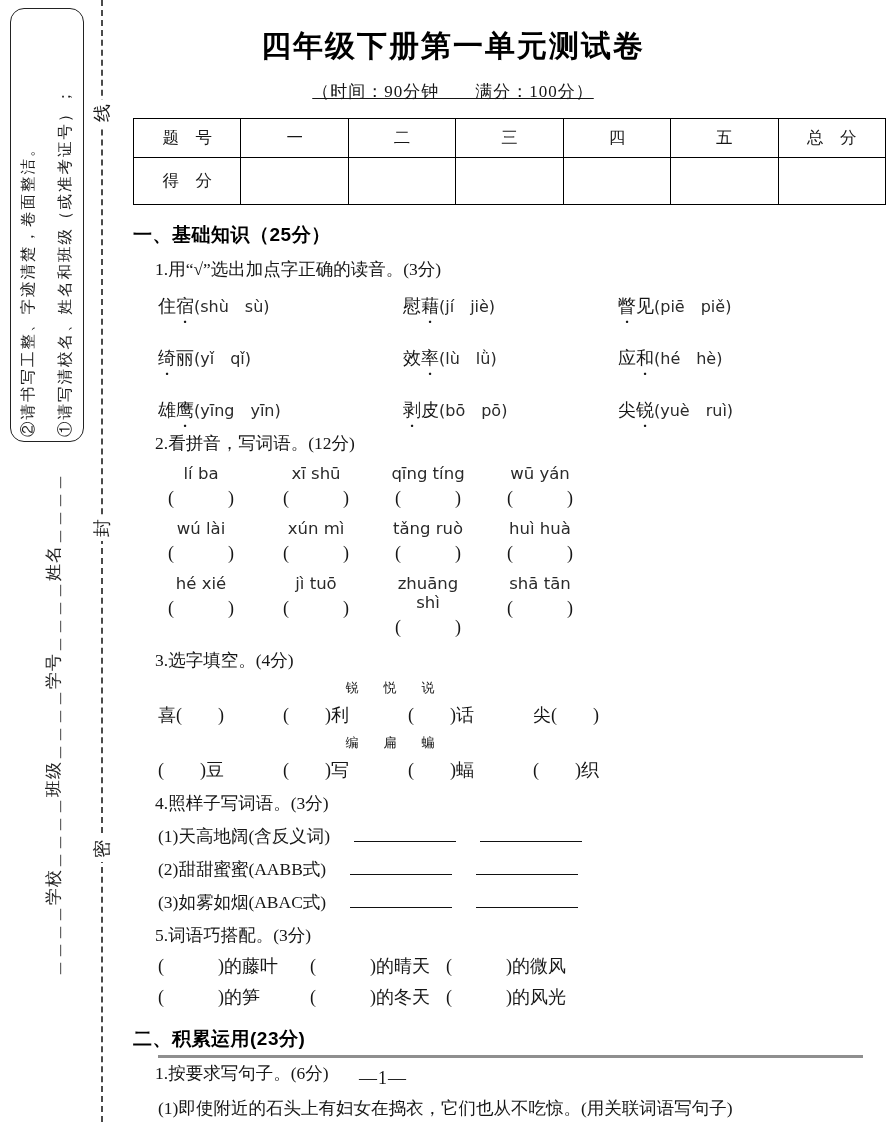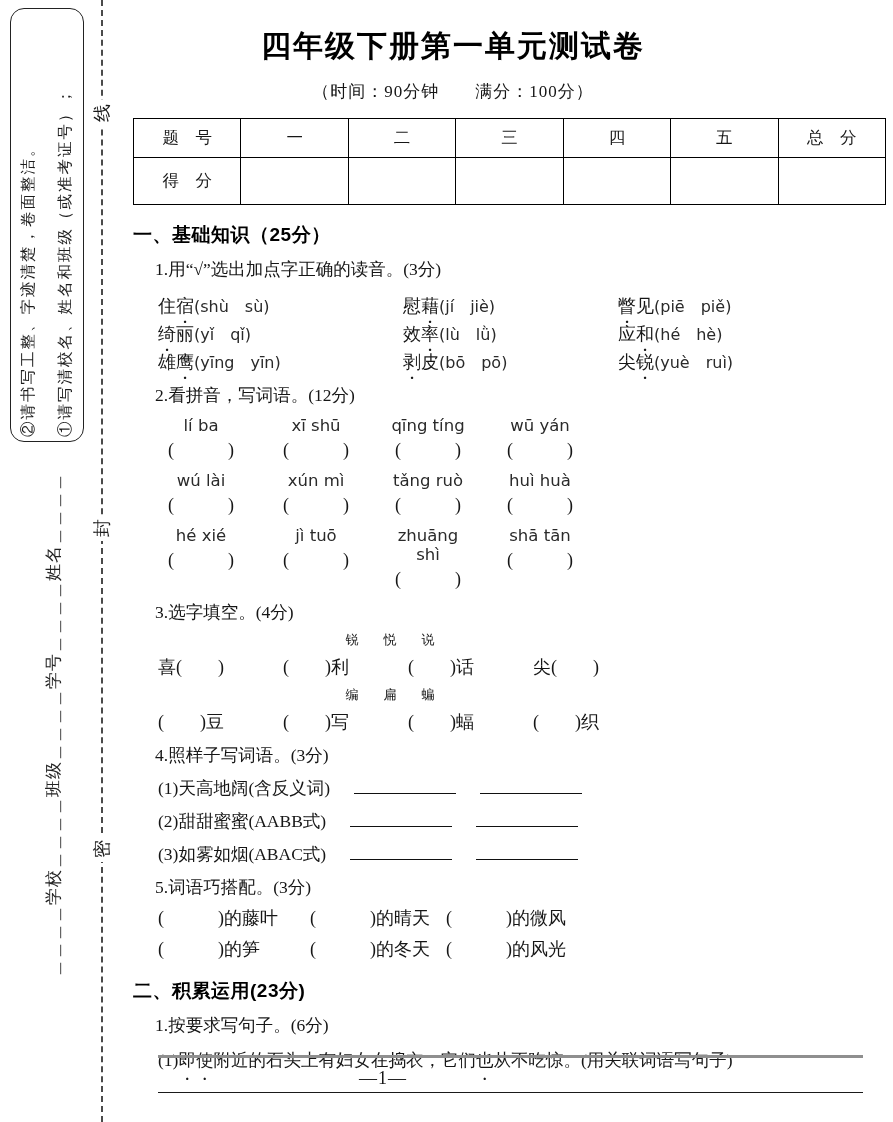--- a/index.html
+++ b/index.html
@@ -36,21 +36,21 @@
     transform:rotate(-90deg); z-index:2;
   }
 
   
   .main { position:absolute; left:133px; top:0; width:753px; }
   .titlewrap { width:640px; margin-top:26px; text-align:center; }
   .exam-title {
     margin:0; font-family:"Liberation Sans", sans-serif; font-weight:900;
     font-size:30px; letter-spacing:2px; color:#000;
   }
-  .exam-subtitle { margin-top:13px; font-size:17px; letter-spacing:1px; }
+  .exam-subtitle { margin-top:13px; font-size:17px; letter-spacing:1px;text-decoration:underline; }
 
   table.score {
     margin-top:15px; width:753px; border-collapse:collapse;
     font-size:16.5px; table-layout:fixed;padding-left:36px;
   }
   table.score td {
     border:1.2px solid #000; text-align:center; padding:0;
   }
   table.score tr.hd td { height:38px; }
   table.score tr.sc td { height:46px; }
@@ -64,21 +64,21 @@
   
   .du { position:relative; display:inline-block; }
   .du::after {
     content:"·"; position:absolute; left:50%; bottom:-0.72em;
     transform:translateX(-50%); font-weight:bold; font-size:0.85em; line-height:1;
   }
 
   
   .q1-grid {
     display:grid; grid-template-columns:245px 215px 1fr;
-    margin:13px 0 0 25px; row-gap:4px; font-size:18px;
+    margin:13px 0 0 25px; row-gap:28px; font-size:18px;
   }
   .py { font-family:"DejaVu Sans", sans-serif; font-size:16px; color:#2a2a2a; }
 
   
   .q2-row { display:grid; grid-template-columns:115px 112px 112px 1fr; margin:9px 0 0 25px; }
   .q2-cell { width:86px; text-align:center; }
   .q2-cell .py { display:block; font-size:16.5px; }
   .q2-cell .blank { display:block; margin-top:3px; font-size:18px; }
 
   

